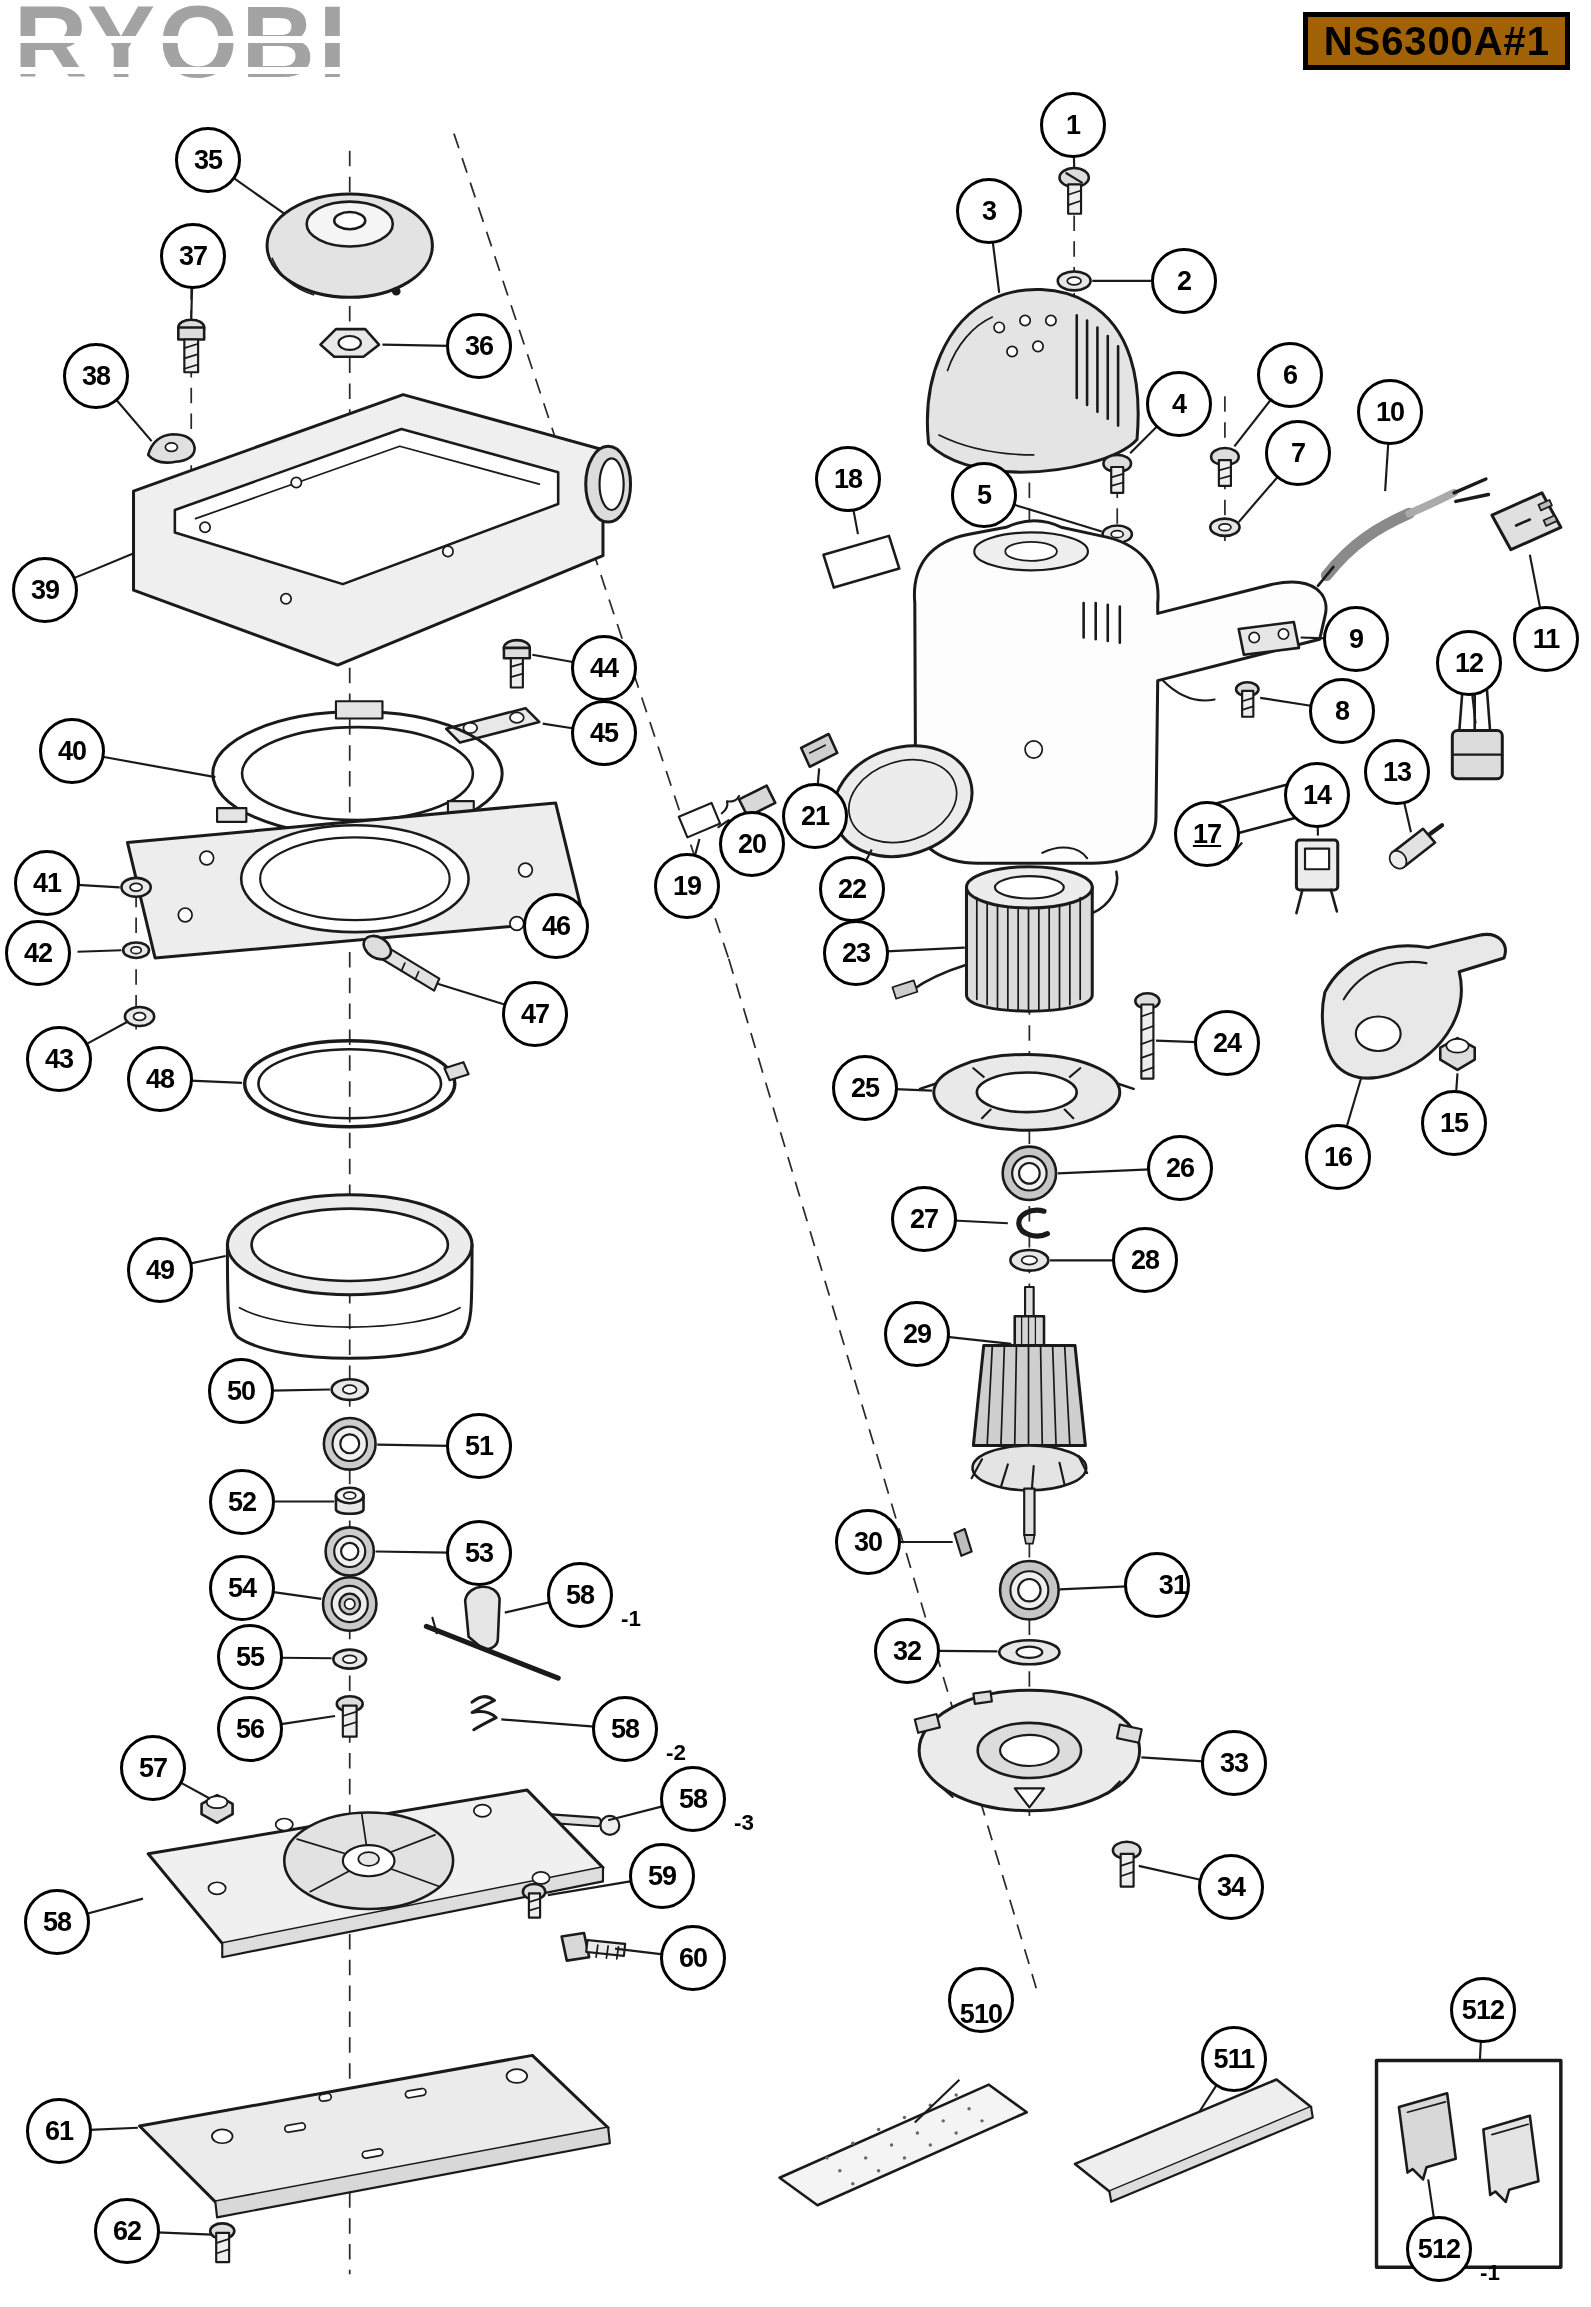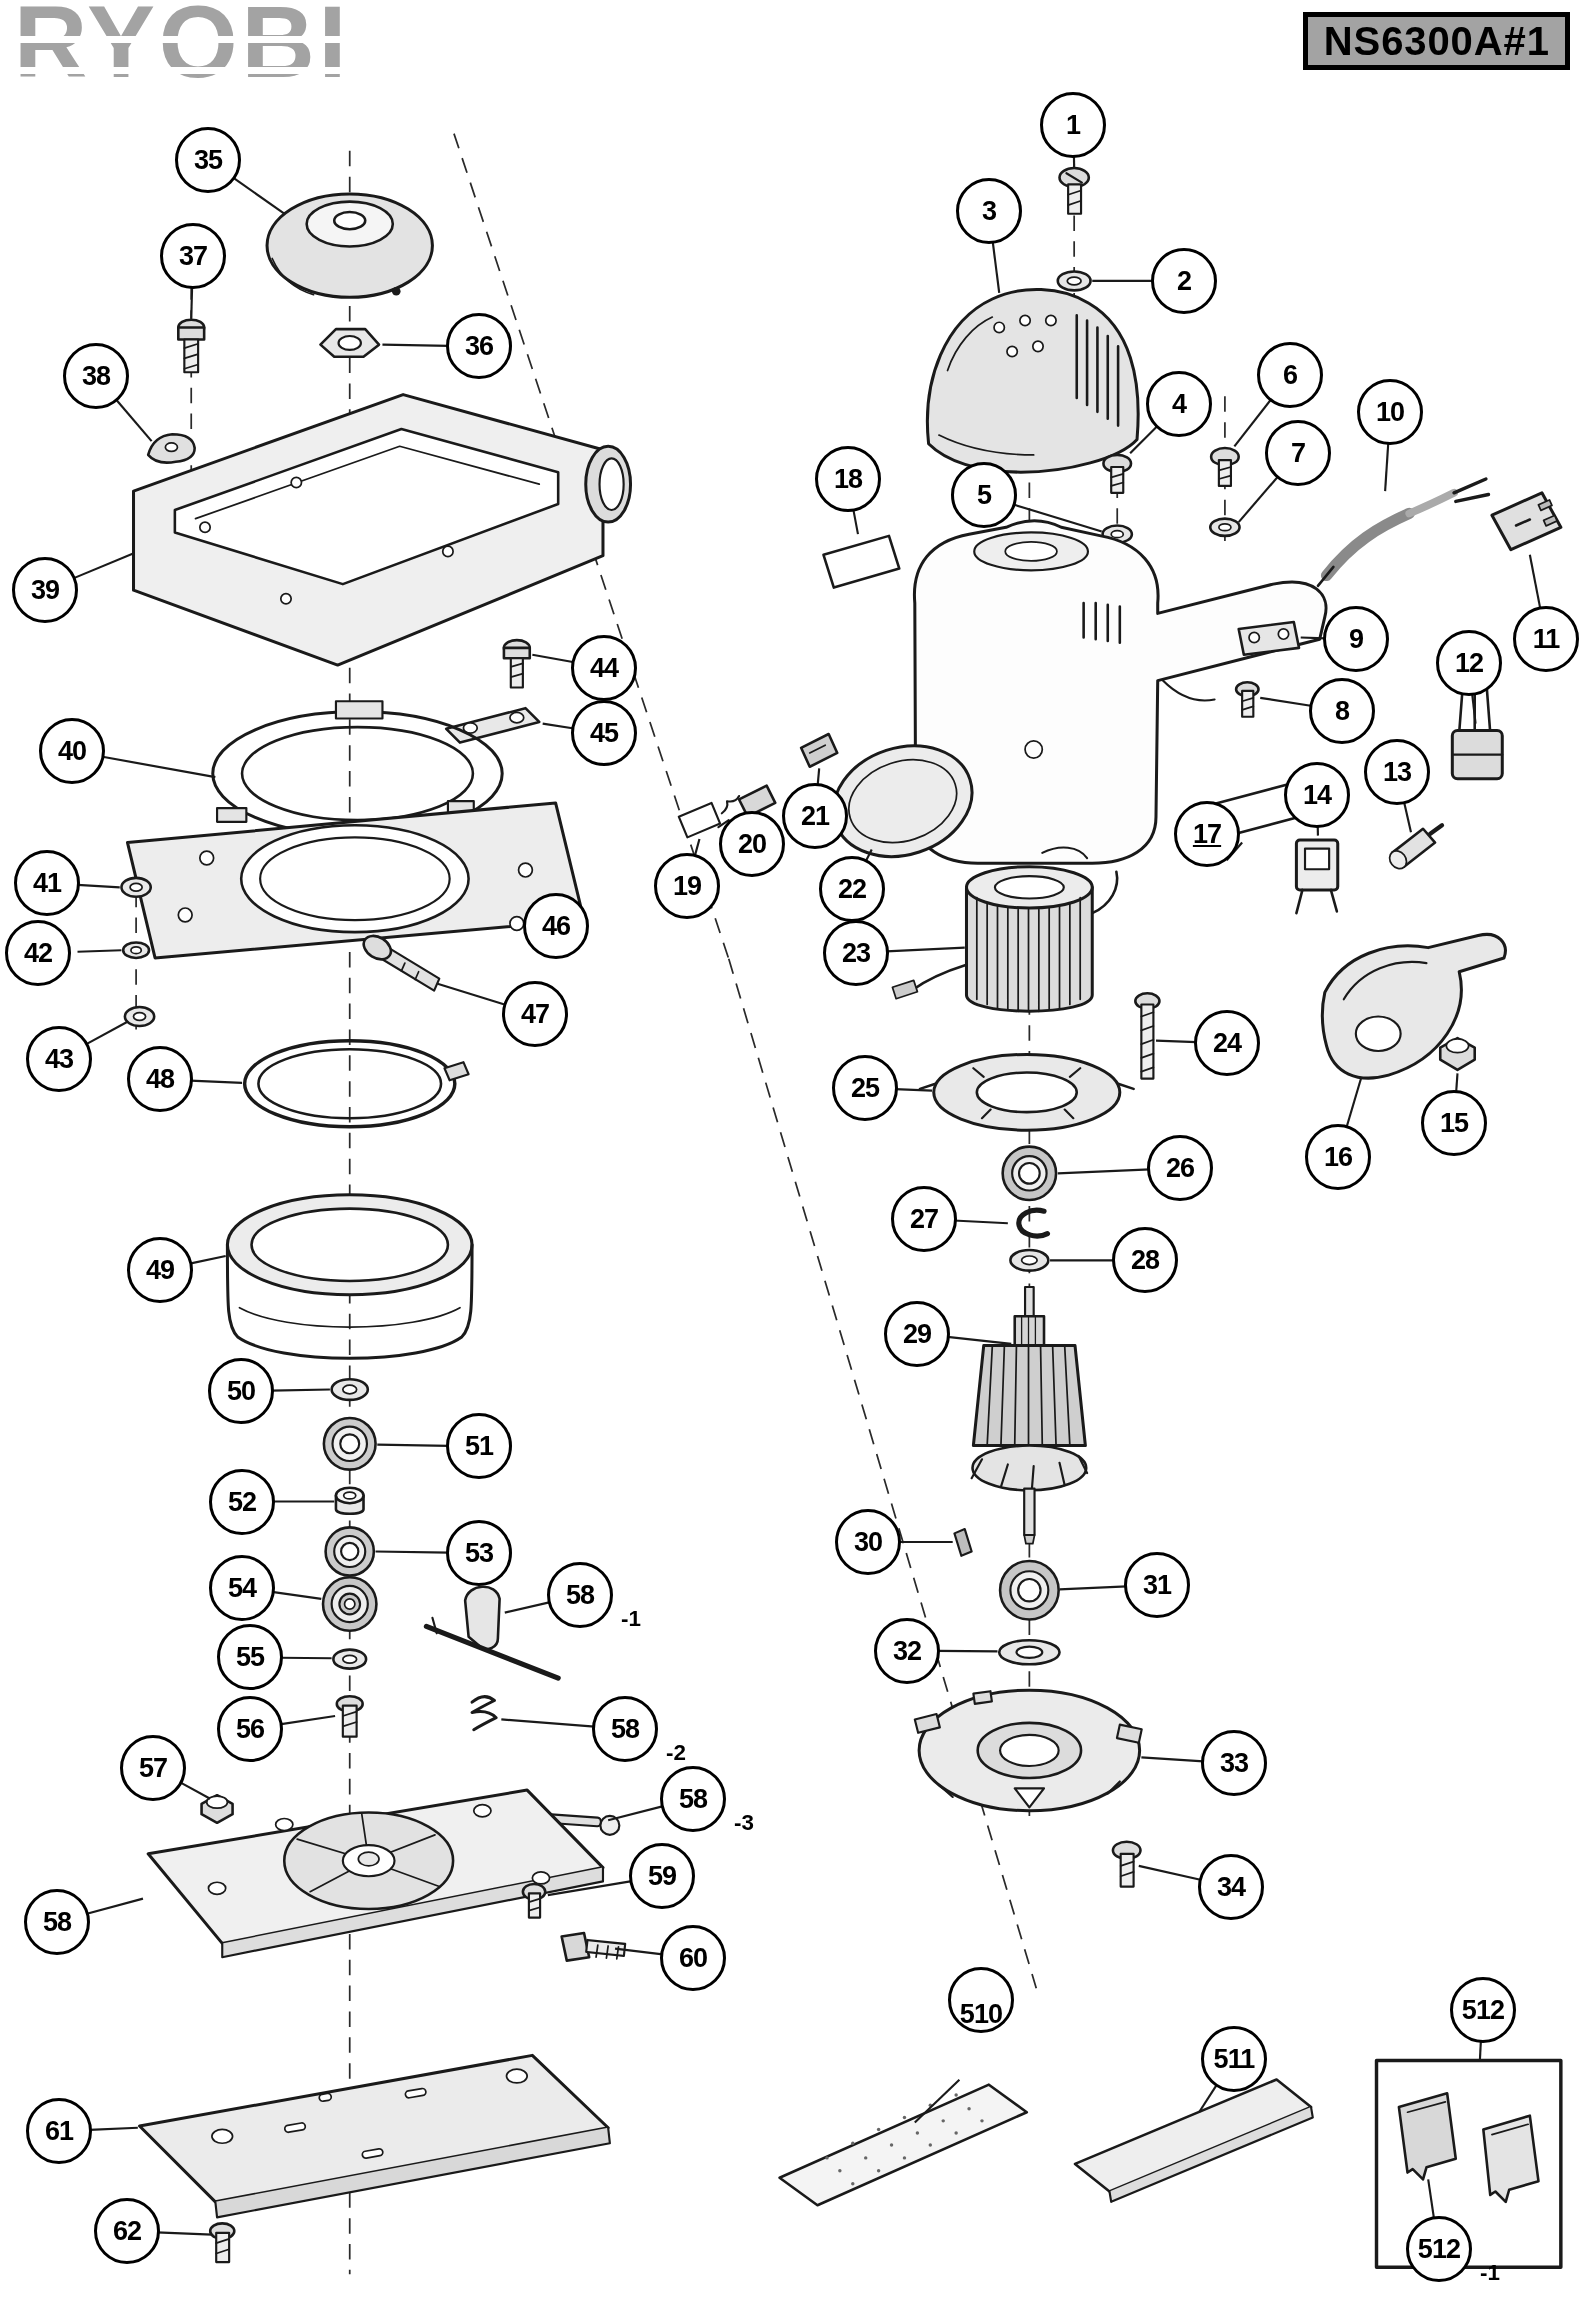--- a/index.html
+++ b/index.html
@@ -21,21 +21,21 @@
   .brand-stripe {
     position: absolute; left: 10.3px; width: 405px; height: 6.9px;
     background: #ffffff;
   }
   .model-box {
     position: absolute; top: 12px; right: 20.7px;
     border: 5.2px solid #000;
     padding: 1.7px 15.5px;
     font-size: 40px; font-weight: bold; color: #000;
     letter-spacing: 0.9px;
-    background: #a3a3a3;
+    background: #a16207;
   }
   svg.canvas { position: absolute; left: 0; top: 0; }
   #callout-layer { position: absolute; left: 0; top: 0; width: 1591px; height: 2307px; }
   .callout {
     position: absolute;
     width: 60px; height: 60px;
     border: 3.4px solid #000;
     border-radius: 50%;
     background: #ffffff;
     display: flex; align-items: center; justify-content: center;
@@ -676,21 +676,21 @@
     </div>
     <div class="callout" style="left: 1145px; top: 1260px;">
       <span class="callout-num">28</span>
     </div>
     <div class="callout" style="left: 917px; top: 1334px;">
       <span class="callout-num">29</span>
     </div>
     <div class="callout" style="left: 868px; top: 1542px;">
       <span class="callout-num">30</span>
     </div>
-    <div class="callout" style="left: 1157px; top: 1585px;">
+    <div class="callout" style="left: 1157px; top: 1585px; justify-content: flex-end;">
       <span class="callout-num">31</span>
     </div>
     <div class="callout" style="left: 907px; top: 1651px;">
       <span class="callout-num">32</span>
     </div>
     <div class="callout" style="left: 1234px; top: 1763px;">
       <span class="callout-num">33</span>
     </div>
     <div class="callout" style="left: 1231px; top: 1887px;">
       <span class="callout-num">34</span>

